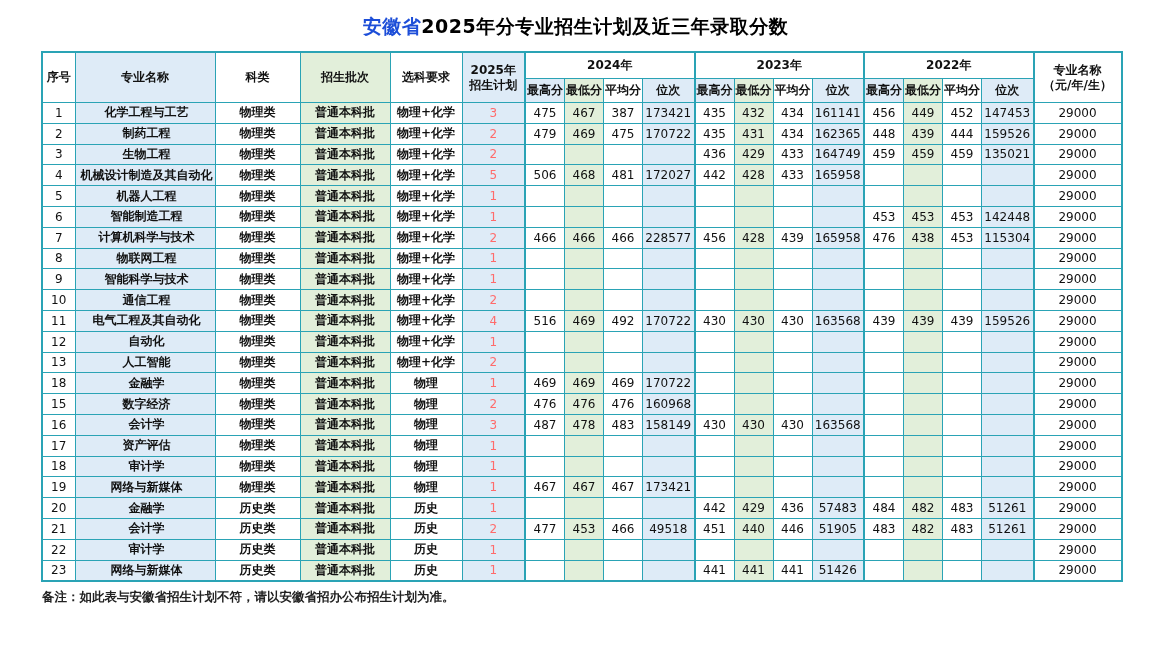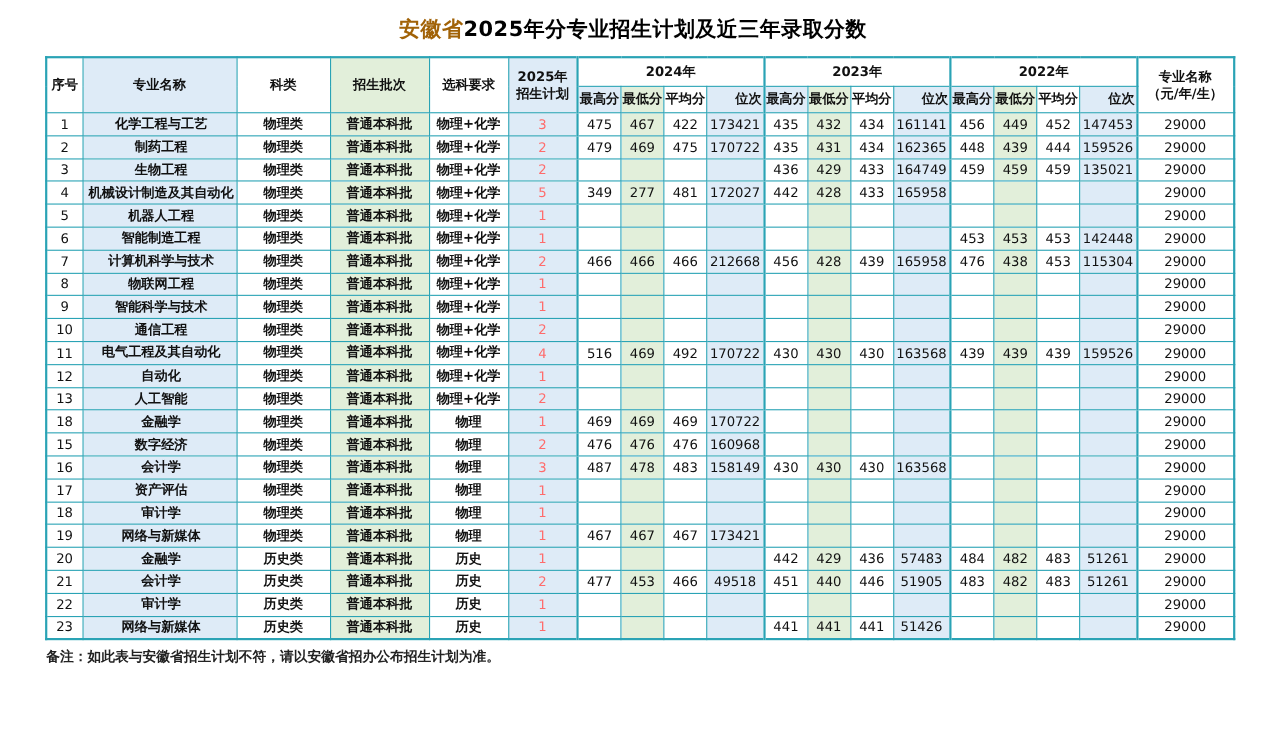--- a/index.html
+++ b/index.html
@@ -5,35 +5,35 @@
   html,body{margin:0;padding:0;}
   body{
     width:1151px;height:666px;background:#ffffff;overflow:hidden;
     font-family:"DejaVu Sans","Liberation Sans",sans-serif;
     color:#111;
   }
   .title{
     margin-top:14px;text-align:center;
     font-size:19px;font-weight:700;color:#000;letter-spacing:.5px;
   }
-  .title .red{color:#a16207;}
+  .title .red{color:#1d4ed8;}
   table{
     border-collapse:collapse;table-layout:fixed;
     margin:11px 0 0 41px;
     border:2px solid #2AA3B5;
   }
   th,td{
     border:1px solid #2AA3B5;
     text-align:center;vertical-align:middle;
     font-size:12px;color:#111;
     padding:0 1px;overflow:hidden;white-space:nowrap;
   }
   thead th{font-weight:700;}
   thead tr.h1 th{height:25px;}
-  thead tr.h2 th{height:23px;text-align:right;}
+  thead tr.h2 th{height:23px;}
   tbody td{height:19.8px;font-weight:400;}
   .cn{font-weight:700;}
   .bg-blue{background:#DEEBF7;}
   .bg-green{background:#E2EFDA;}
   .c-major{text-align:center;padding-left:4px;}
   .red-num{color:#FF6B6B;}
   .gs{border-left-width:2px;}
   .two-line div{line-height:1.2;font-size:12px;}
   .note{
     margin:7px 0 0 42px;
@@ -104,21 +104,21 @@
   <tbody>
       <tr>
         <td>1</td>
         <td class="c-major cn bg-blue">化学工程与工艺</td>
         <td class="cn">物理类</td>
         <td class="cn bg-green">普通本科批</td>
         <td class="cn">物理+化学</td>
         <td class="bg-blue red-num">3</td>
         <td class="gs">475</td>
         <td class="bg-green">467</td>
-        <td>422</td>
+        <td>387</td>
         <td class="bg-blue">173421</td>
         <td class="gs">435</td>
         <td class="bg-green">432</td>
         <td>434</td>
         <td class="bg-blue">161141</td>
         <td class="gs">456</td>
         <td class="bg-green">449</td>
         <td>452</td>
         <td class="bg-blue">147453</td>
         <td class="gs">29000</td>
@@ -165,22 +165,22 @@
         <td class="bg-blue">135021</td>
         <td class="gs">29000</td>
       </tr>
       <tr>
         <td>4</td>
         <td class="c-major cn bg-blue">机械设计制造及其自动化</td>
         <td class="cn">物理类</td>
         <td class="cn bg-green">普通本科批</td>
         <td class="cn">物理+化学</td>
         <td class="bg-blue red-num">5</td>
-        <td class="gs">349</td>
-        <td class="bg-green">277</td>
+        <td class="gs">506</td>
+        <td class="bg-green">468</td>
         <td>481</td>
         <td class="bg-blue">172027</td>
         <td class="gs">442</td>
         <td class="bg-green">428</td>
         <td>433</td>
         <td class="bg-blue">165958</td>
         <td class="gs"></td>
         <td class="bg-green"></td>
         <td></td>
         <td class="bg-blue"></td>
@@ -231,21 +231,21 @@
       <tr>
         <td>7</td>
         <td class="c-major cn bg-blue">计算机科学与技术</td>
         <td class="cn">物理类</td>
         <td class="cn bg-green">普通本科批</td>
         <td class="cn">物理+化学</td>
         <td class="bg-blue red-num">2</td>
         <td class="gs">466</td>
         <td class="bg-green">466</td>
         <td>466</td>
-        <td class="bg-blue">212668</td>
+        <td class="bg-blue">228577</td>
         <td class="gs">456</td>
         <td class="bg-green">428</td>
         <td>439</td>
         <td class="bg-blue">165958</td>
         <td class="gs">476</td>
         <td class="bg-green">438</td>
         <td>453</td>
         <td class="bg-blue">115304</td>
         <td class="gs">29000</td>
       </tr>

